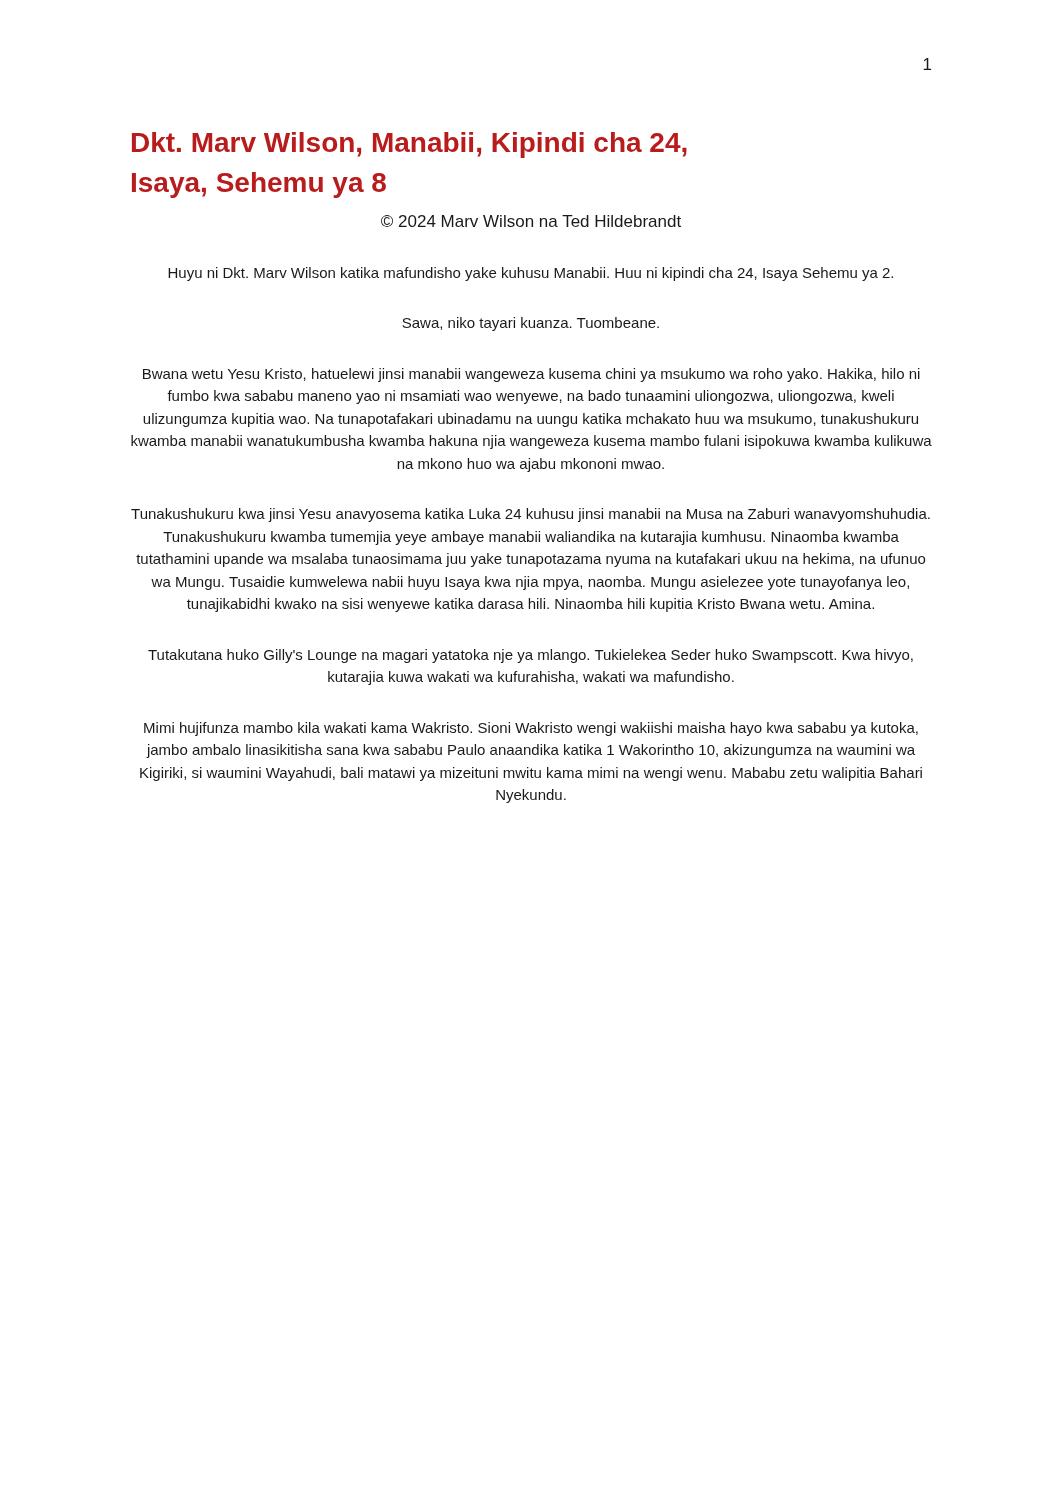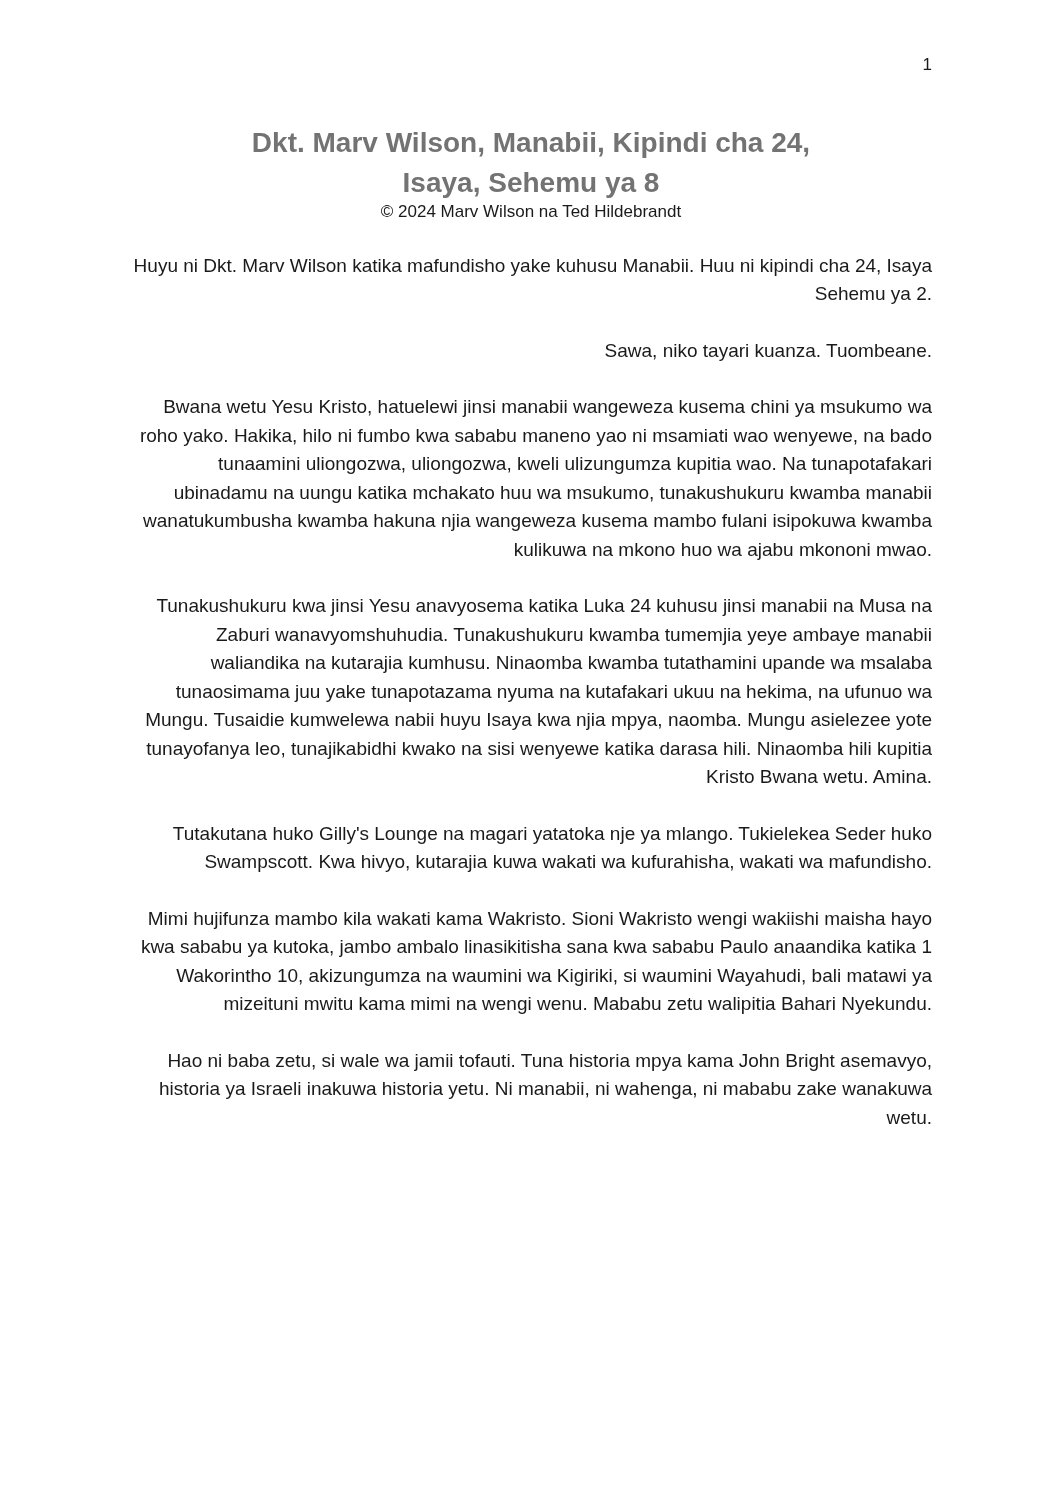--- a/index.html
+++ b/index.html
@@ -19,39 +19,38 @@
     padding: 55px 126px 40px 130px;
     overflow: hidden;
   }
   .page-number {
     text-align: right;
     font-size: 17px;
     line-height: 1.2;
     color: #1a1a1a;
   }
   .title {
-    margin: 48px 0 0 0;
-    text-align: center;
+    margin: 48px 0 10px 0;
     font-size: 28px;
     font-weight: bold;
     line-height: 1.4;
-    color: #737373;
+    color: #b91c1c;
   }
   .title-line { display: block; }
   .copyright {
     text-align: center;
     font-size: 17px;
     margin: 0 0 30px 0;
     color: #1a1a1a;
   }
   .body-text p {
-    font-size: 19px;
+    font-size: 15px;
     line-height: 1.5;
     margin: 0 0 28px 0;
-    text-align: right;
+    text-align: center;
   }
 </style>
 </head>
 <body>
 
 <div class="page">
 
   <div class="page-number">1</div>
 
   <h1 class="title">
@@ -61,16 +60,15 @@
 
   <div class="copyright">© 2024 Marv Wilson na Ted Hildebrandt</div>
 
   <div class="body-text">
     <p>Huyu ni Dkt. Marv Wilson katika mafundisho yake kuhusu Manabii. Huu ni kipindi cha 24, Isaya Sehemu ya 2.</p>
     <p>Sawa, niko tayari kuanza. Tuombeane.</p>
     <p>Bwana wetu Yesu Kristo, hatuelewi jinsi manabii wangeweza kusema chini ya msukumo wa roho yako. Hakika, hilo ni fumbo kwa sababu maneno yao ni msamiati wao wenyewe, na bado tunaamini uliongozwa, uliongozwa, kweli ulizungumza kupitia wao. Na tunapotafakari ubinadamu na uungu katika mchakato huu wa msukumo, tunakushukuru kwamba manabii wanatukumbusha kwamba hakuna njia wangeweza kusema mambo fulani isipokuwa kwamba kulikuwa na mkono huo wa ajabu mkononi mwao.</p>
     <p>Tunakushukuru kwa jinsi Yesu anavyosema katika Luka 24 kuhusu jinsi manabii na Musa na Zaburi wanavyomshuhudia. Tunakushukuru kwamba tumemjia yeye ambaye manabii waliandika na kutarajia kumhusu. Ninaomba kwamba tutathamini upande wa msalaba tunaosimama juu yake tunapotazama nyuma na kutafakari ukuu na hekima, na ufunuo wa Mungu. Tusaidie kumwelewa nabii huyu Isaya kwa njia mpya, naomba. Mungu asielezee yote tunayofanya leo, tunajikabidhi kwako na sisi wenyewe katika darasa hili. Ninaomba hili kupitia Kristo Bwana wetu. Amina.</p>
     <p>Tutakutana huko Gilly's Lounge na magari yatatoka nje ya mlango. Tukielekea Seder huko Swampscott. Kwa hivyo, kutarajia kuwa wakati wa kufurahisha, wakati wa mafundisho.</p>
     <p>Mimi hujifunza mambo kila wakati kama Wakristo. Sioni Wakristo wengi wakiishi maisha hayo kwa sababu ya kutoka, jambo ambalo linasikitisha sana kwa sababu Paulo anaandika katika 1 Wakorintho 10, akizungumza na waumini wa Kigiriki, si waumini Wayahudi, bali matawi ya mizeituni mwitu kama mimi na wengi wenu. Mababu zetu walipitia Bahari Nyekundu.</p>
-    <p>Hao ni baba zetu, si wale wa jamii tofauti. Tuna historia mpya kama John Bright asemavyo, historia ya Israeli inakuwa historia yetu. Ni manabii, ni wahenga, ni mababu zake wanakuwa wetu.</p>
   </div>
 
 </div>
 
 </body></html>

